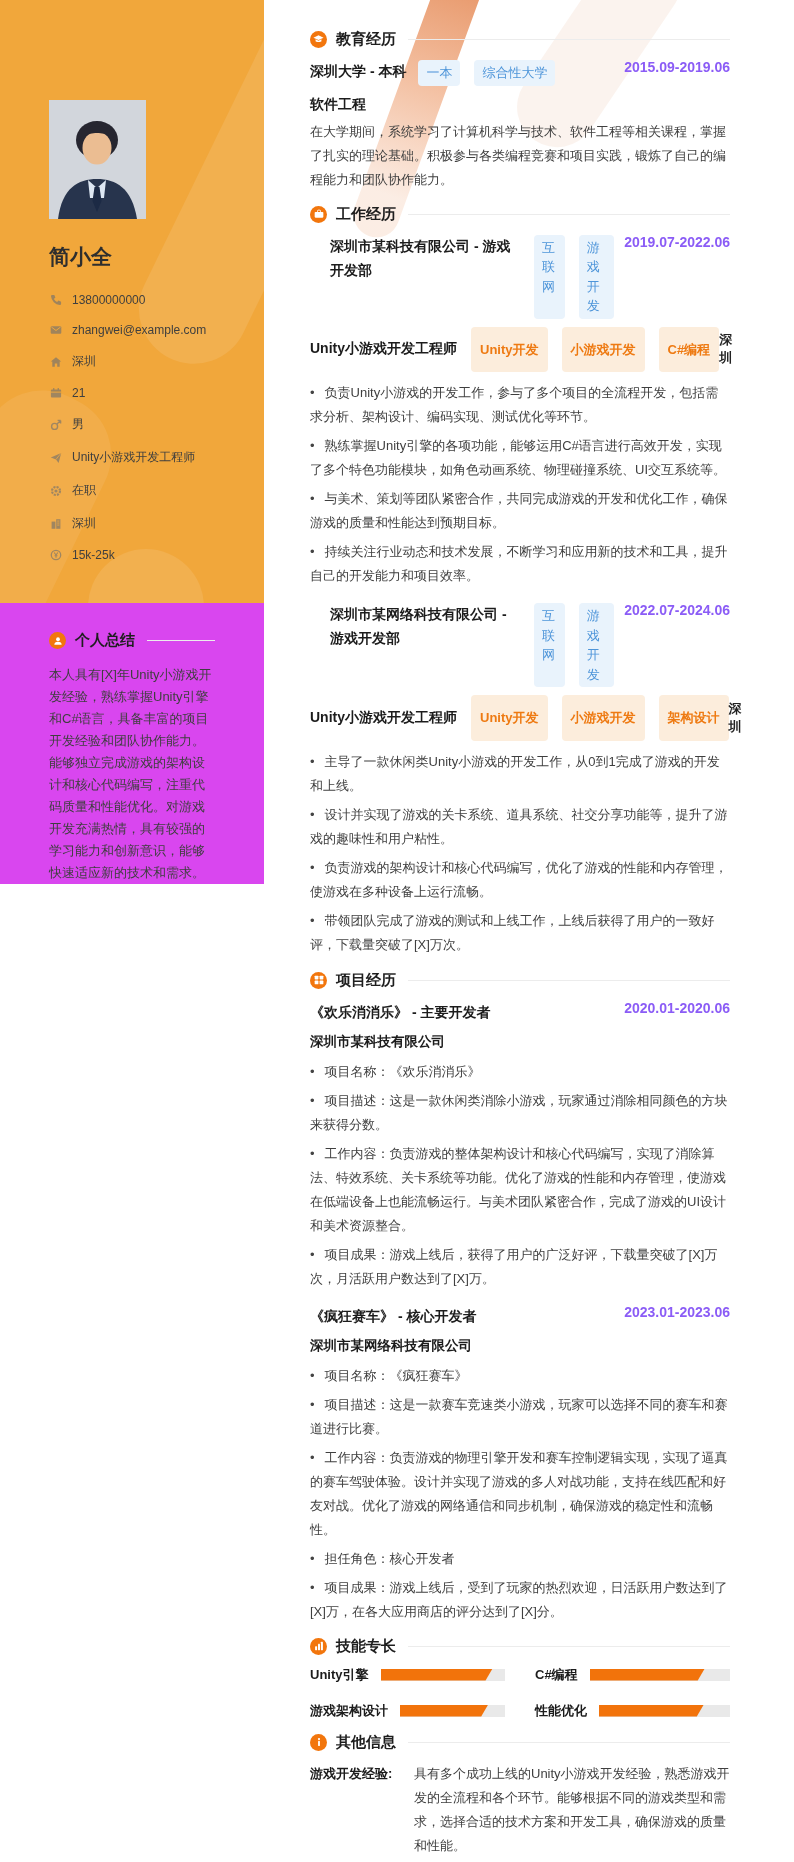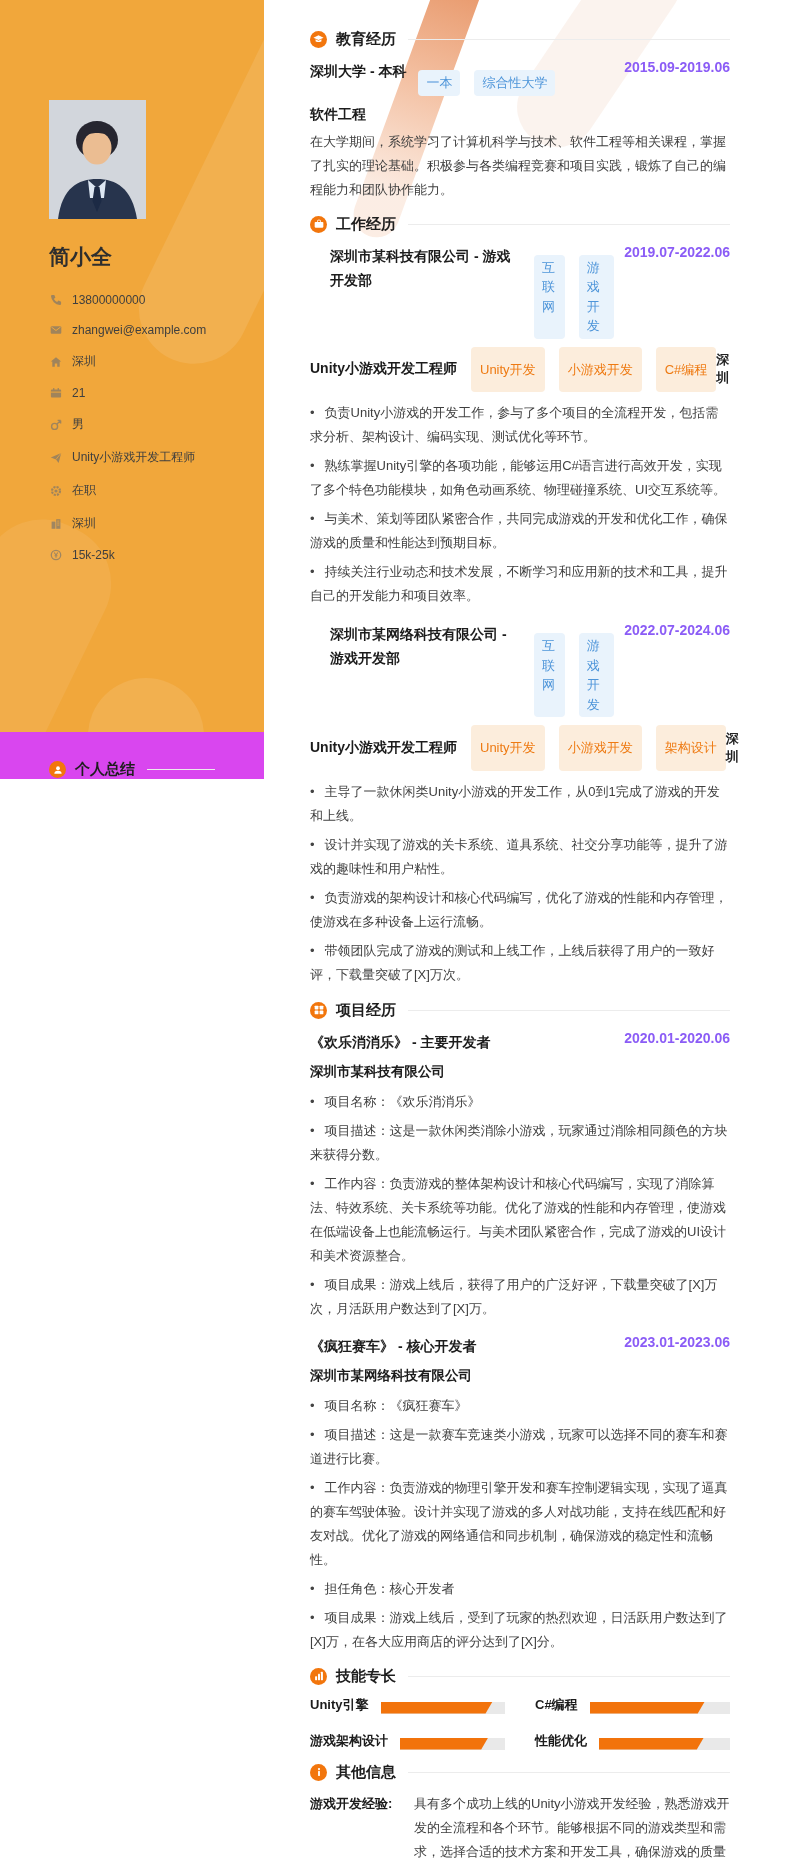--- a/index.html
+++ b/index.html
@@ -1,20 +1,20 @@
 <!DOCTYPE html>
 <html><head>
 <meta charset="utf-8">
 <style>
   html,body{margin:0;padding:0;background:#fff;}
   body{width:794px;font-family:"Liberation Sans","DejaVu Sans",sans-serif;-webkit-font-smoothing:antialiased;}
   .page{width:794px;display:flex;background:#fff;}
   
   .sidebar{width:264px;flex:0 0 264px;}
-  .sidebar-top{box-sizing:border-box;height:732px;background:#F1A73B;padding:100px 20px 0 49px;position:relative;overflow:hidden;}
+  .sidebar-top{box-sizing:border-box;height:603px;background:#F1A73B;padding:100px 20px 0 49px;position:relative;overflow:hidden;}
   .st1,.st2{position:absolute;background:rgba(255,255,255,.10);border-radius:60px;transform:rotate(26deg);}
   .st1{right:-55px;top:-50px;width:110px;height:430px;}
   .st2{left:-60px;bottom:-90px;width:130px;height:310px;background:rgba(255,255,255,.08);}
   .s-circle{position:absolute;left:88px;bottom:-62px;width:116px;height:116px;border-radius:50%;background:rgba(255,255,255,.10);}
   .photo{width:97px;height:119px;overflow:hidden;position:relative;z-index:1;background:#D2D6DC;}
   .photo svg{display:block;}
   .name{font-size:21px;font-weight:bold;color:#2E2E2E;margin:24px 0 22px;position:relative;z-index:1;}
   .contacts{list-style:none;margin:0;padding:0;position:relative;z-index:1;}
   .contact-item{display:flex;align-items:center;margin-bottom:16px;font-size:12px;color:#3F3F3F;}
   .c-icon{width:13px;height:13px;margin-right:10px;opacity:.62;display:inline-flex;align-items:center;justify-content:center;flex:0 0 13px;}
@@ -29,37 +29,37 @@
   .sec-line{flex:1;height:1px;background:#ECECEC;margin-left:12px;}
   
   .main{flex:1;position:relative;padding:30px 64px 18px 46px;overflow:hidden;}
   .ribbon-main{position:absolute;left:133px;top:-55px;width:46px;height:300px;border-radius:24px;transform:rotate(20deg);background:linear-gradient(to bottom,#E2814A 0%,#F2B896 45%,#FBEBE1 85%);opacity:.9;z-index:0;}
   .ribbon-soft{position:absolute;left:295px;top:-70px;width:80px;height:230px;border-radius:40px;transform:rotate(34deg);background:#FAEFE8;opacity:.75;z-index:0;}
   .sec{position:relative;z-index:1;margin-bottom:13px;}
   .entry-row{display:flex;align-items:flex-start;}
   .entry-title{font-weight:bold;font-size:14px;color:#1C1C1C;line-height:24px;}
   .company{flex:0 0 192px;margin-left:20px;}
   .tags{display:flex;margin-left:12px;}
-  .tags-blue{gap:14px;margin-top:11px;}
+  .tags-blue{gap:14px;margin-top:1px;}
   .tag{background:#E9F3FC;color:#4E95D9;font-size:13px;border-radius:4px;padding:3px 8px;line-height:1.5;}
-  .tag-orange{background:#FCEDDC;color:#EE7A12;white-space:nowrap;padding:13px 9px;font-weight:normal;}
+  .tag-orange{background:#FCEDDC;color:#EE7A12;white-space:nowrap;padding:13px 9px;font-weight:bold;}
   .period{margin-left:auto;font-weight:bold;font-size:14px;color:#8b5cf6;white-space:nowrap;padding-left:10px;}
   .major{font-weight:bold;font-size:14px;color:#1C1C1C;margin:10px 0 6px;}
   .para,.bullet{font-size:13px;color:#3F3F3F;line-height:24px;margin:0 0 5px;}
   .bullet::before{content:"•";margin-right:10px;color:#444;}
   .job{margin-bottom:14px;}
   .role-row{display:flex;align-items:center;margin:8px 0 9px;}
   .role{font-weight:bold;font-size:14px;color:#1C1C1C;white-space:nowrap;}
   .tags-orange{gap:14px;margin-left:14px;}
   .loc{margin-left:auto;font-weight:bold;font-size:13px;color:#222;}
   .proj{margin-bottom:13px;}
   .proj-company{font-weight:bold;font-size:13.5px;color:#1C1C1C;margin:9px 0 9px;}
   
   .skills-grid{display:grid;grid-template-columns:1fr 1fr;gap:18px 30px;margin-top:6px;}
-  .skill{display:flex;align-items:flex-end;}
+  .skill{display:flex;align-items:center;}
   .skill-label{font-weight:bold;font-size:13px;color:#1C1C1C;white-space:nowrap;margin-right:12px;}
   .bar{flex:1;height:12px;background:#E9E9E9;position:relative;}
   .fill{height:100%;background:#F2730B;clip-path:polygon(0 0,100% 0,calc(100% - 7px) 100%,0 100%);}
   
   .honor-btn{display:inline-flex;align-items:center;gap:9px;padding:8px 15px;border:1px solid #DBDBDB;border-radius:6px;background:#fff;font-size:13px;color:#2A2A2A;margin-top:4px;cursor:pointer;font-family:inherit;}
   .tri{width:0;height:0;border-left:8px solid #222;border-top:5px solid transparent;border-bottom:5px solid transparent;display:inline-block;}
   
   .info-item{display:flex;margin-bottom:2px;font-size:13px;line-height:24px;}
   .info-label{font-weight:bold;flex:0 0 104px;color:#1C1C1C;}
   .info-text{flex:1;color:#3F3F3F;}
@@ -177,20 +177,21 @@
       <div class="sec-head">
         <span class="sec-icon">
             <svg width="10" height="10" viewBox="0 0 12 12">
               <circle cx="6" cy="3.9" r="2.3" fill="#ffffff"></circle>
               <path d="M1.6 10.6 a4.4 3.8 0 0 1 8.8 0 z" fill="#ffffff"></path>
             </svg>
           </span>
         <h2 class="sec-title">个人总结</h2>
         <span class="sec-line"></span>
       </div>
+      <p class="summary-text">本人具有[X]年Unity小游戏开发经验，熟练掌握Unity引擎和C#语言，具备丰富的项目开发经验和团队协作能力。能够独立完成游戏的架构设计和核心代码编写，注重代码质量和性能优化。对游戏开发充满热情，具有较强的学习能力和创新意识，能够快速适应新的技术和需求。</p>
     </div>
   </aside>
 
   <main class="main">
     <div class="ribbon-soft"></div>
     <div class="ribbon-main"></div>
 
     <section class="sec">
       <div class="sec-head">
         <span class="sec-icon">

